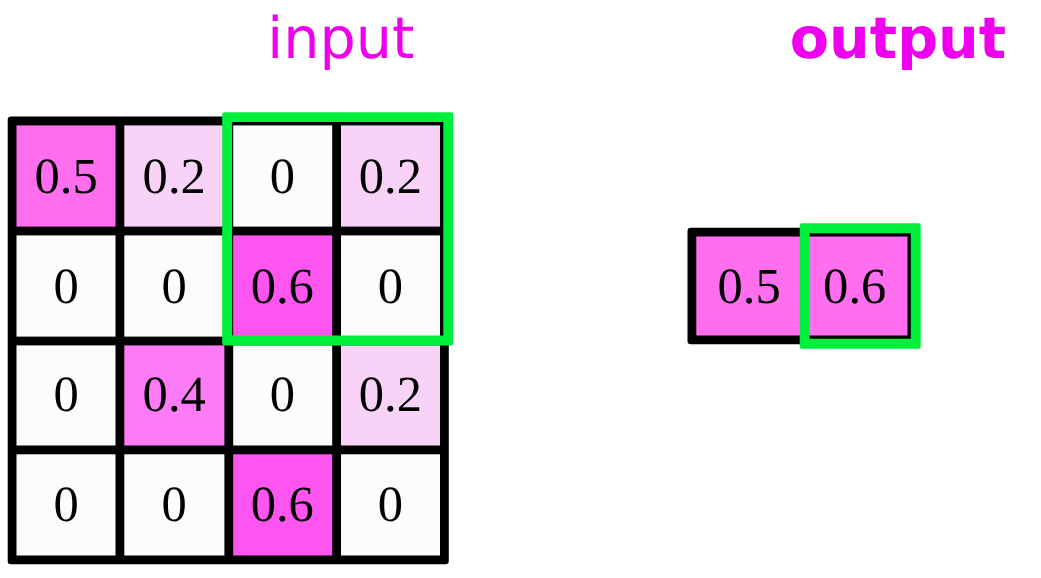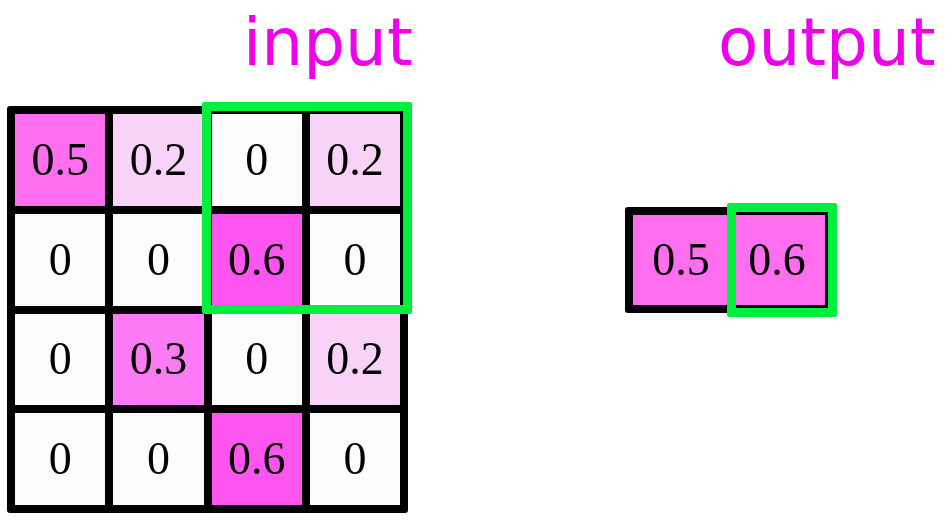--- a/index.html
+++ b/index.html
@@ -11,29 +11,29 @@
     width: 946px;
     height: 525px;
     position: relative;
     overflow: hidden;
     font-family: "DejaVu Sans", sans-serif;
   }
 
   
   .title {
     position: absolute;
-    font-size: 66px;
+    font-size: 52px;
     line-height: 1;
     color: #ee00ee;
     font-family: "DejaVu Sans", sans-serif;
     white-space: nowrap;
     letter-spacing: 0px;
   }
   #input-title  { left: 243px; top: 10px; }
-  #output-title { left: 718px; top: 10px; }
+  #output-title { left: 718px; top: 10px; font-weight: bold; }
 
   
   #input-grid {
     position: absolute;
     left: 7px;
     top: 106px;
     width: 401px;
     height: 407px;
     background: #000000;
     box-sizing: border-box;
@@ -97,21 +97,21 @@
 <div id="input-grid">
     <div class="cell" style="background: rgb(255, 110, 238);">0.5</div>
     <div class="cell" style="background: rgb(249, 211, 247);">0.2</div>
     <div class="cell" style="background: rgb(253, 251, 253);">0</div>
     <div class="cell" style="background: rgb(249, 211, 247);">0.2</div>
     <div class="cell" style="background: rgb(253, 251, 253);">0</div>
     <div class="cell" style="background: rgb(253, 251, 253);">0</div>
     <div class="cell" style="background: rgb(255, 85, 240);">0.6</div>
     <div class="cell" style="background: rgb(253, 251, 253);">0</div>
     <div class="cell" style="background: rgb(253, 251, 253);">0</div>
-    <div class="cell" style="background: rgb(253, 123, 245);">0.3</div>
+    <div class="cell" style="background: rgb(253, 123, 245);">0.4</div>
     <div class="cell" style="background: rgb(253, 251, 253);">0</div>
     <div class="cell" style="background: rgb(249, 211, 247);">0.2</div>
     <div class="cell" style="background: rgb(253, 251, 253);">0</div>
     <div class="cell" style="background: rgb(253, 251, 253);">0</div>
     <div class="cell" style="background: rgb(255, 85, 240);">0.6</div>
     <div class="cell" style="background: rgb(253, 251, 253);">0</div>
   </div>
 
 <div class="sel-box" id="input-selection" style="border-color: rgb(0, 238, 60);"></div>
 

